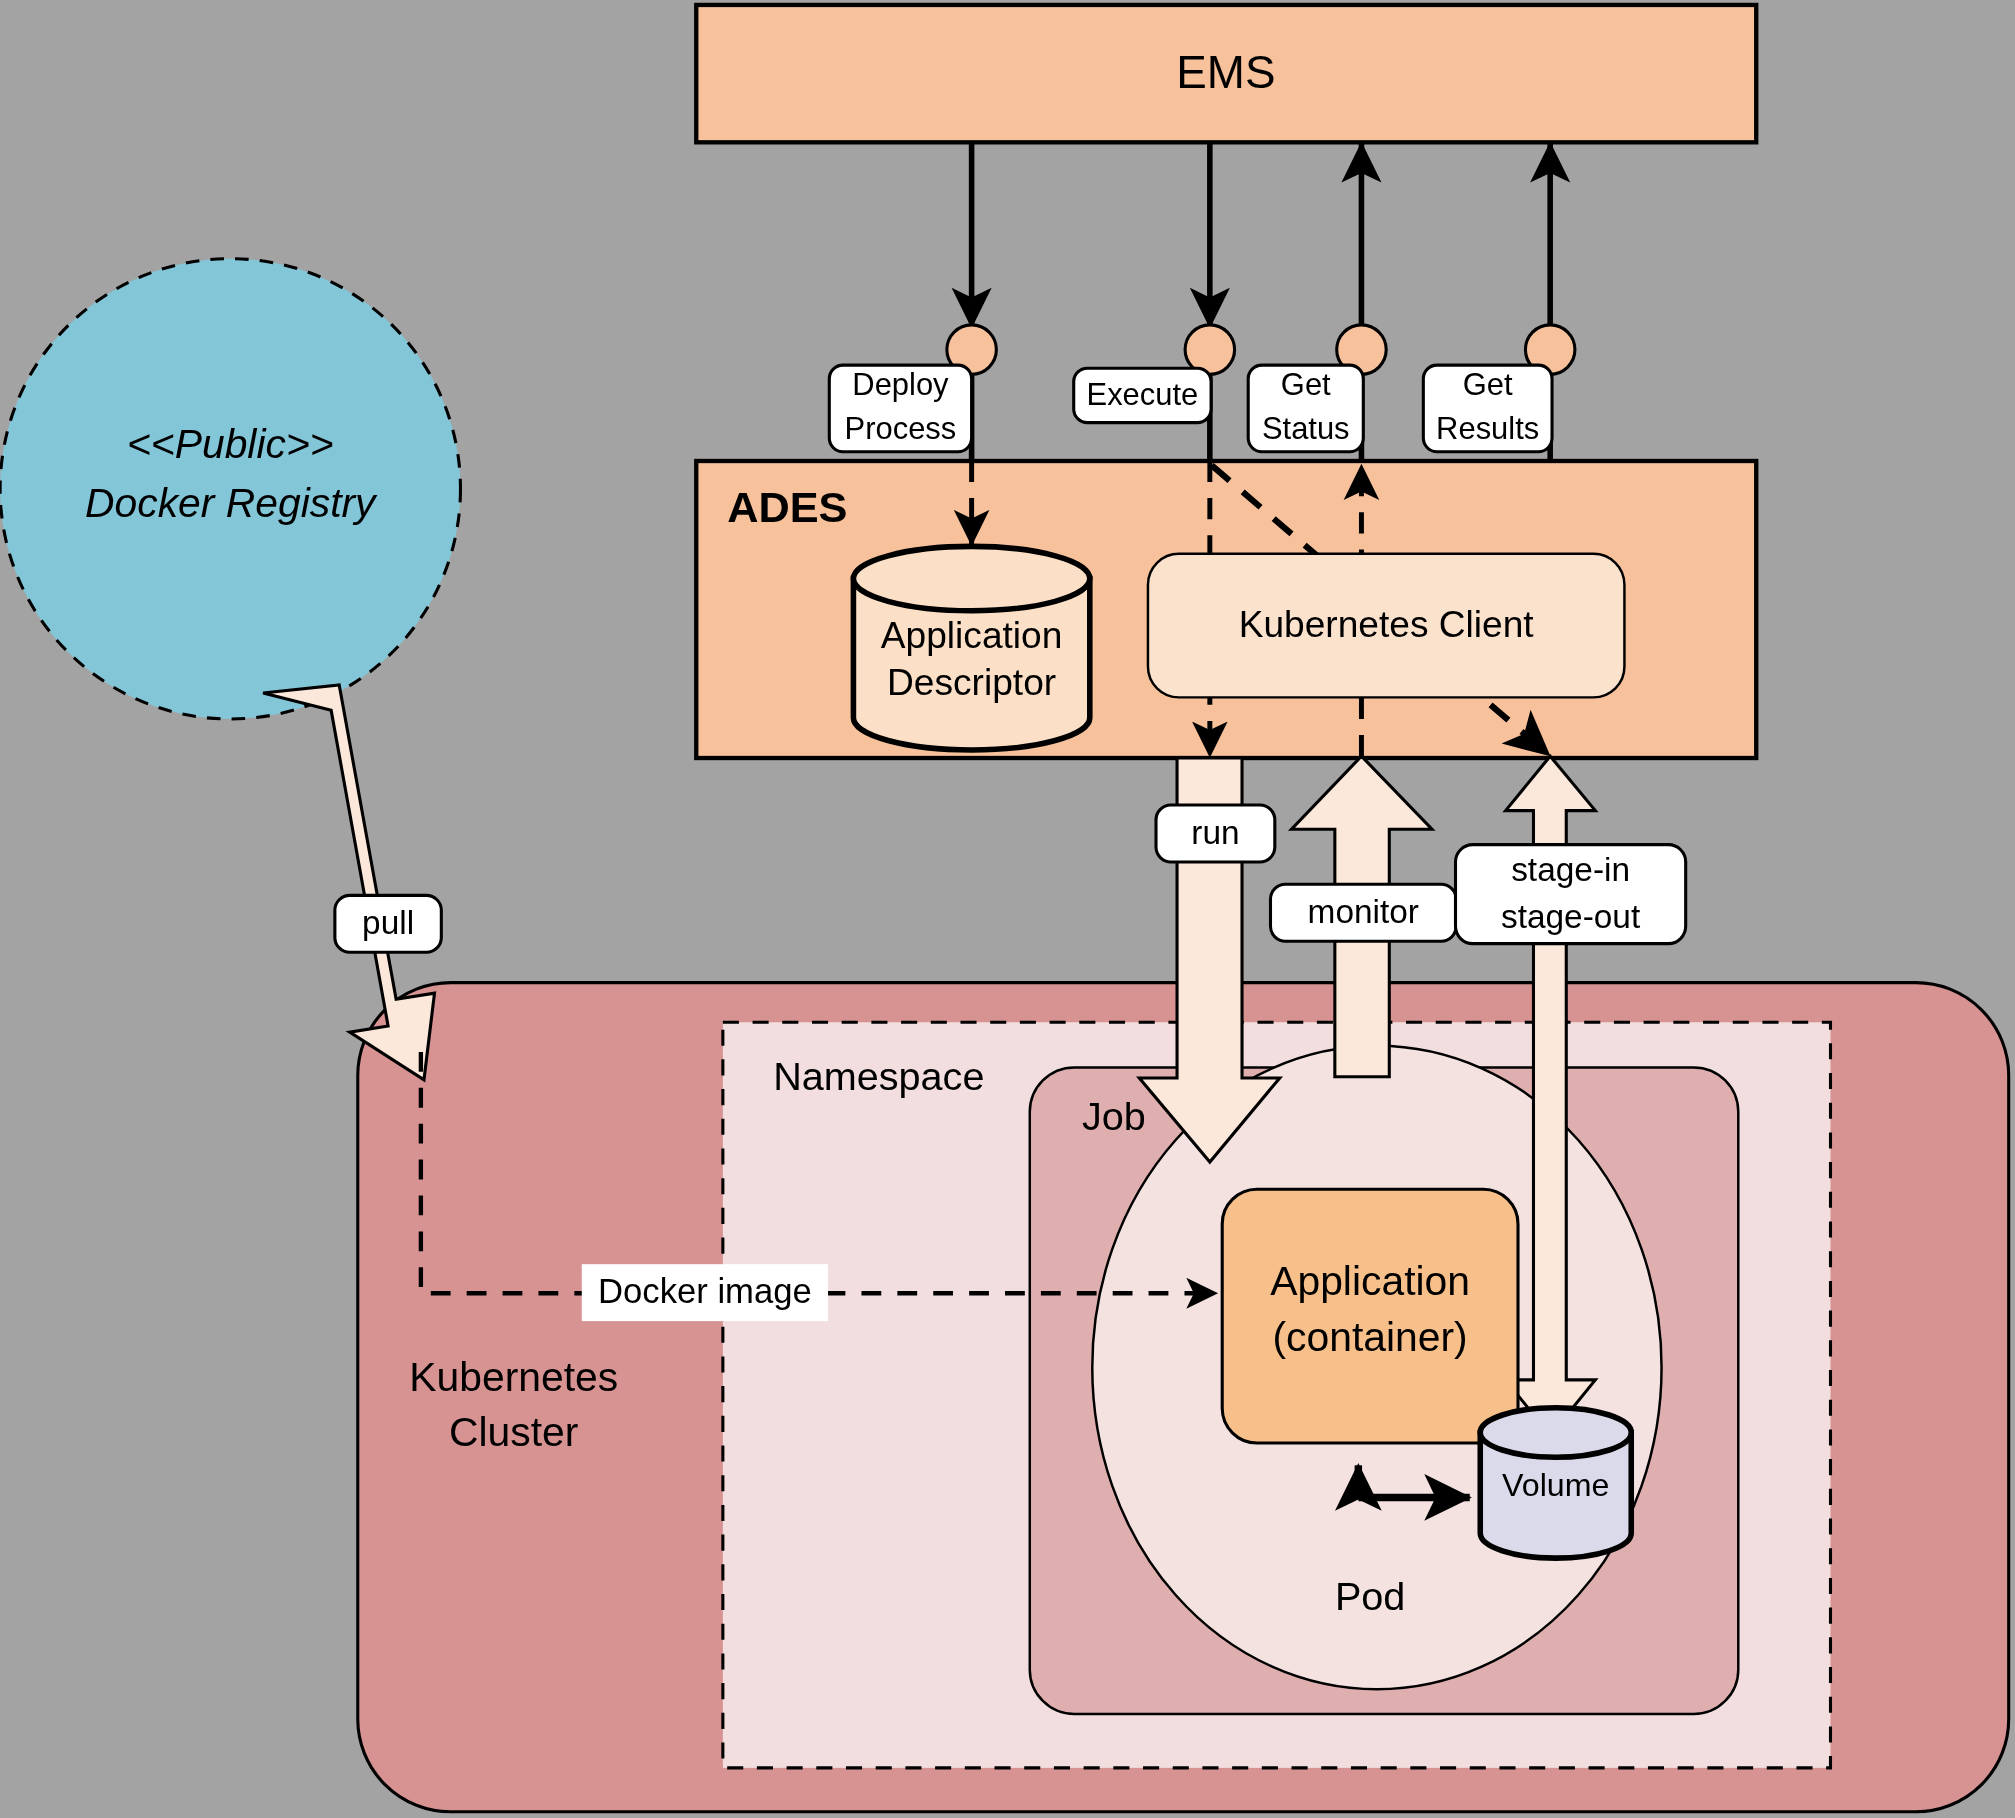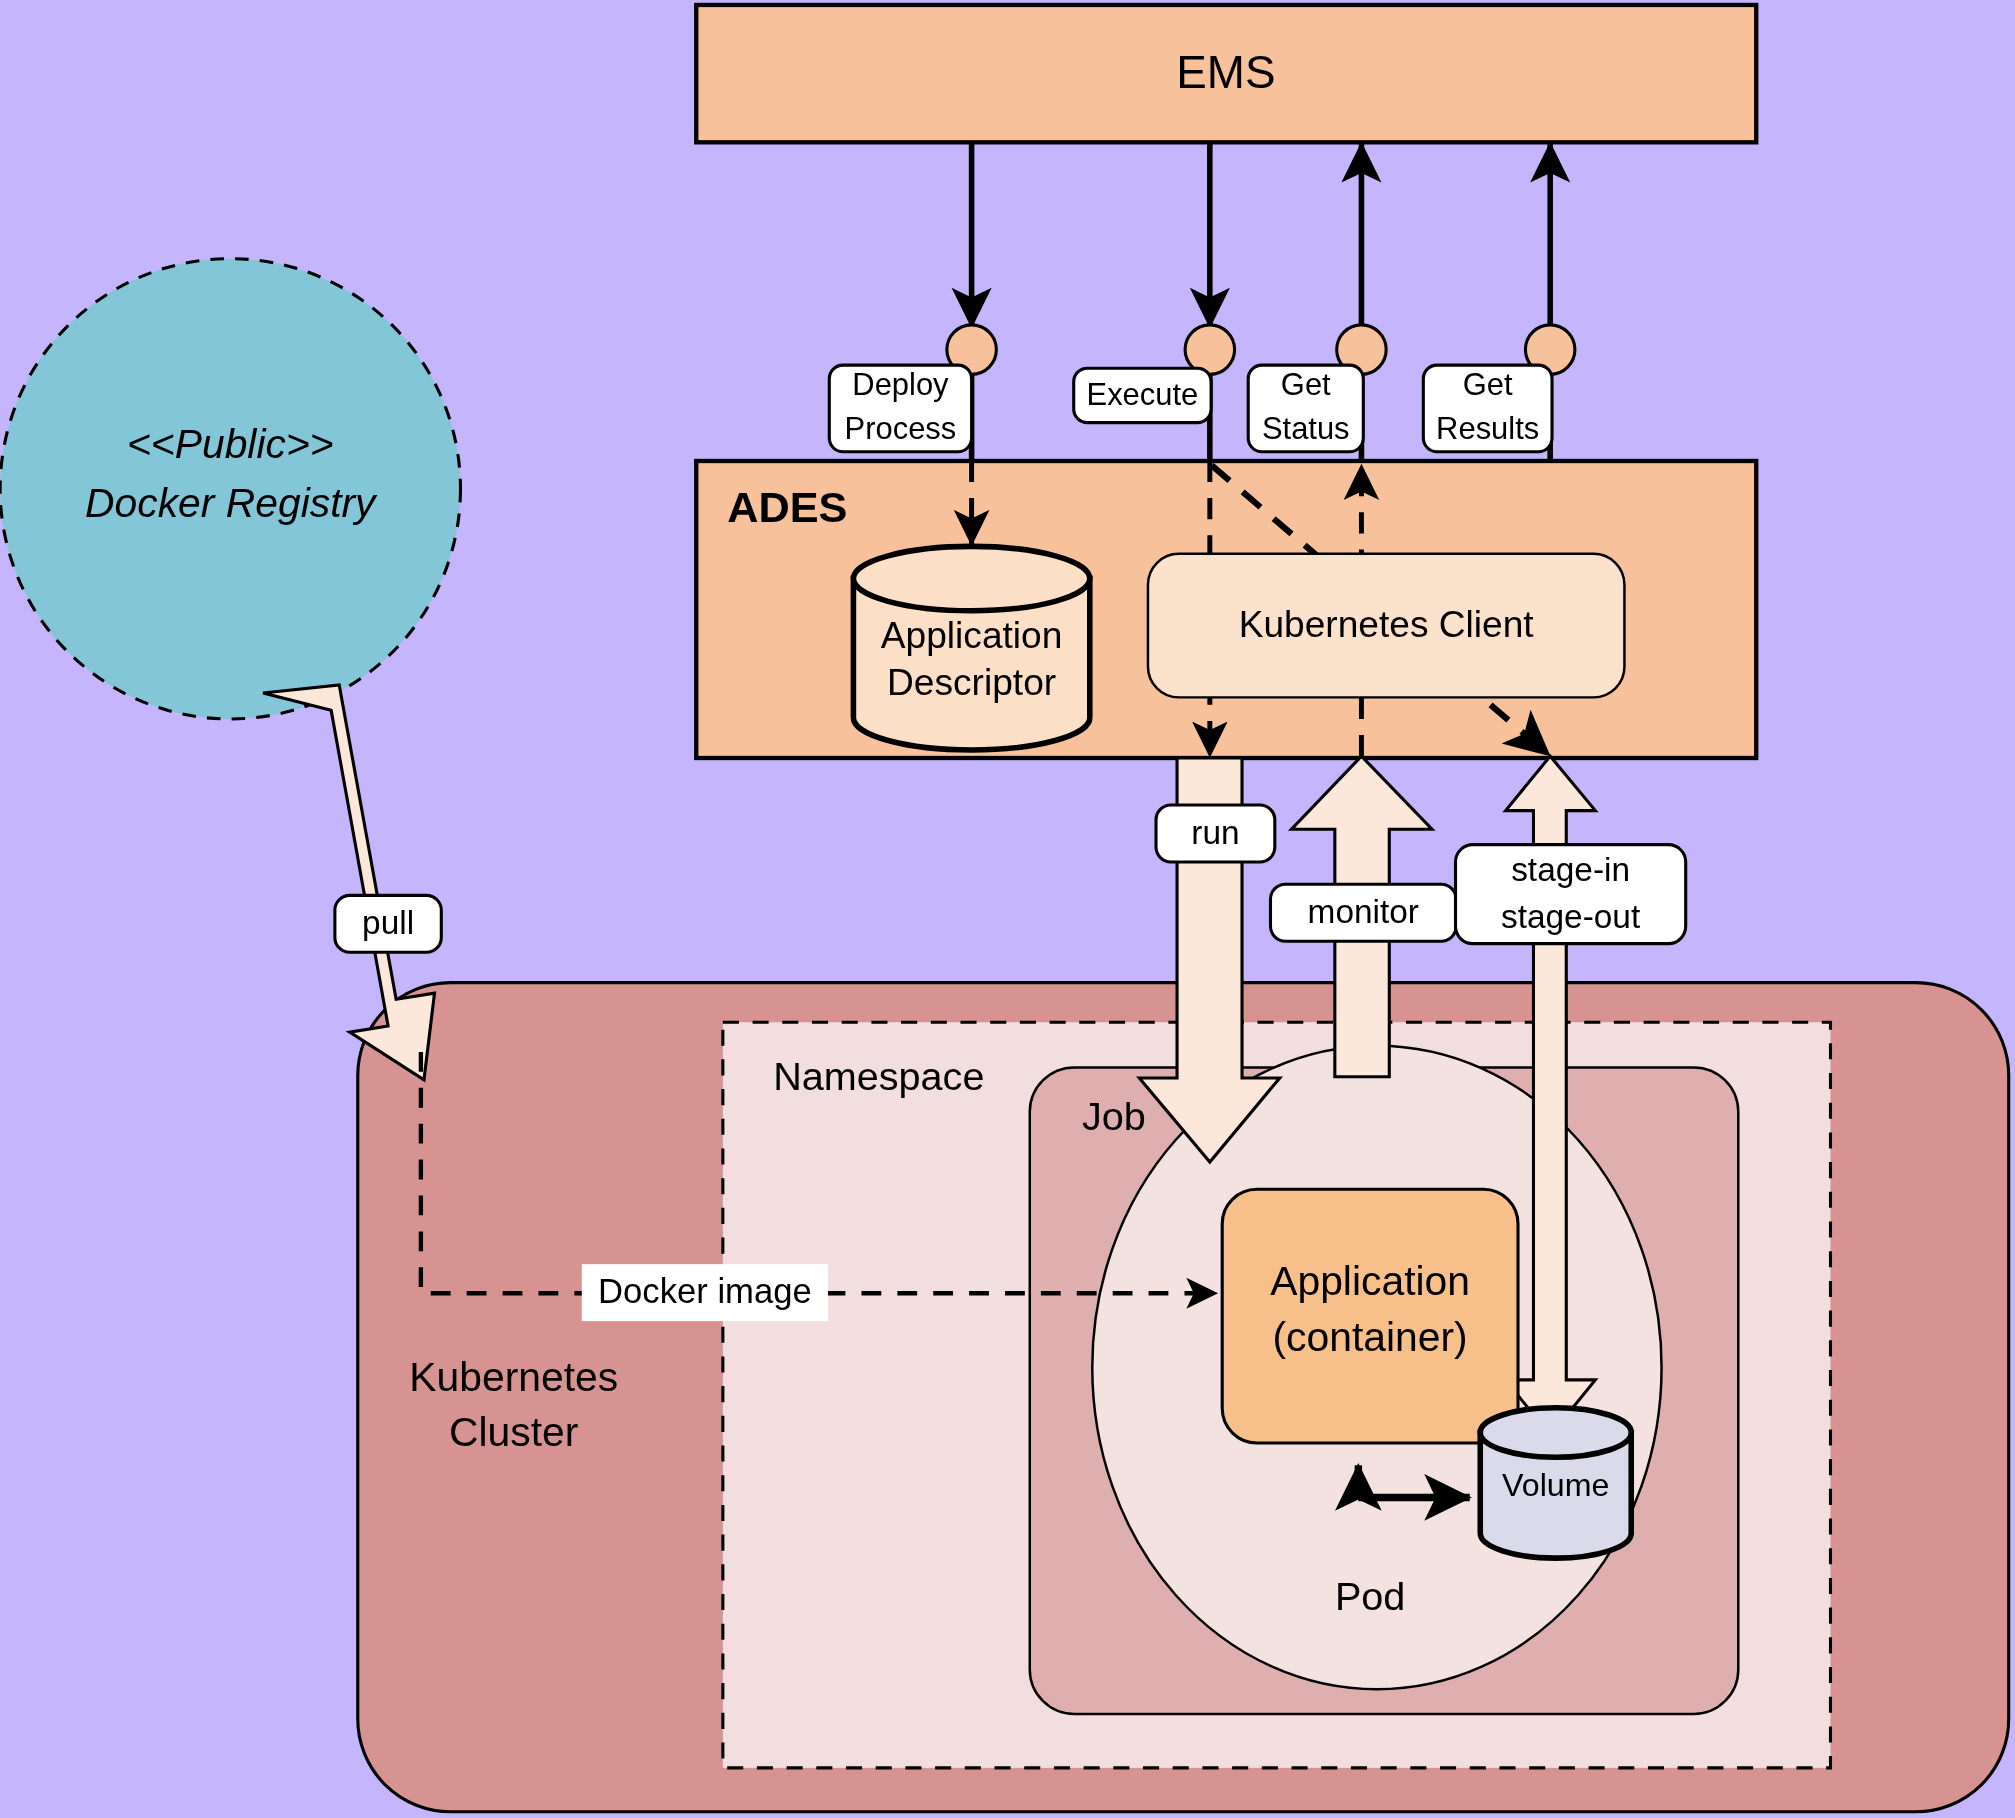--- a/index.html
+++ b/index.html
@@ -8,21 +8,21 @@
     padding: 0;
     background: #ffffff;
   }
   body {
     font-family: "Liberation Sans", sans-serif;
   }
   #diagram-root {
     position: relative;
     width: 2015px;
     height: 1818px;
-    background: #c4b5fd;
+    background: #a3a3a3;
     overflow: hidden;
   }
   svg.canvas {
     position: absolute;
     left: 0;
     top: 0;
     width: 2015px;
     height: 1818px;
     display: block;
   }

